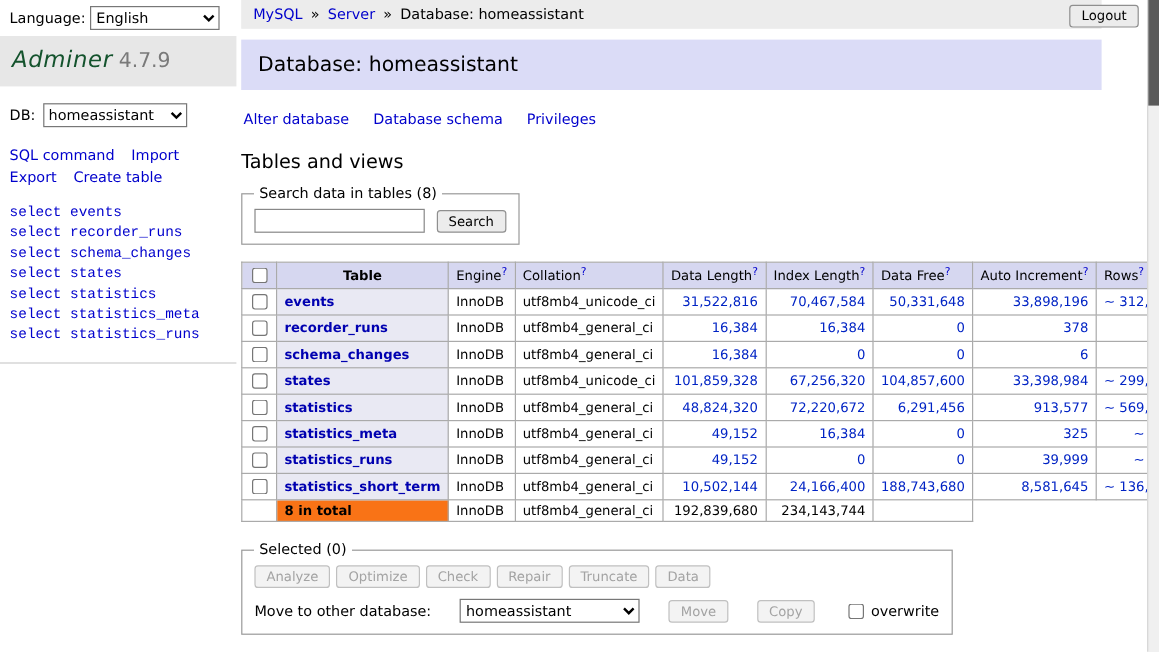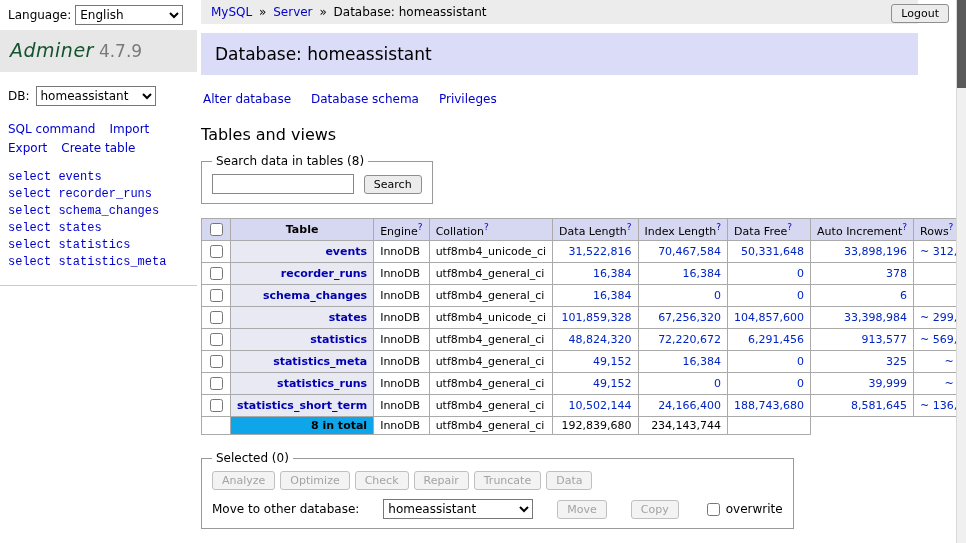--- a/index.html
+++ b/index.html
@@ -52,29 +52,29 @@
   fieldset{border:1px solid #999; margin:0; padding:6px 10px 9px; display:inline-block;}
   legend{padding:0 4px; font-size:12px;}
   .search-fieldset button{margin-left:6px;}
 
   table{border-collapse:collapse; margin-top:14px; font-size:11px;}
   th,td{border:1px solid #aaa; padding:2px 6px; height:18px; white-space:nowrap;}
   thead th{background:var(--header-bg); font-weight:normal; text-align:left;}
   thead th.col-table{font-weight:bold; text-align:center; min-width:118px;}
   thead th sup{font-size:9px;}
   thead th sup a{color:var(--link);}
-  tbody th{background:var(--row-header-bg); text-align:right;}
+  tbody th{background:var(--row-header-bg); text-align:left;}
   tbody th a{font-weight:bold; color:#0000b0;}
   td.check-col, th.check-col{width:24px; text-align:center; padding:1px 4px;}
   .num{text-align:right; color:#0023c4; min-width:58px;}
   .num a{color:#0023c4;}
   .col-engine{min-width:46px;} .col-collation{min-width:96px;}
   .col-dl{min-width:66px;} .col-il{min-width:72px;} .col-df{min-width:60px;}
   .col-ai{min-width:78px;} .col-rows{min-width:54px;}
-  tr.total-row th{background:#0ea5e9; font-weight:bold;}
+  tr.total-row th{background:#f97316; font-weight:bold;}
   tr.total-row td.num{color:#000;}
 
   .selected-fieldset{margin-top:16px;}
   .btn-row{display:flex; gap:5px;}
   .move-row{margin-top:9px; display:flex; align-items:center; gap:24px;}
   .move-row select{width:150px;}
   .move-row label{display:flex; align-items:center; gap:3px;}
 
   .logout-wrap{position:absolute; top:4px; right:17px;}
   
@@ -106,20 +106,21 @@
         <a>Export</a><a>Create table</a>
       </p>
     </div>
     <div class="table-links">
       <a>select events</a>
       <a>select recorder_runs</a>
       <a>select schema_changes</a>
       <a>select states</a>
       <a>select statistics</a>
       <a>select statistics_meta</a>
+      <a>select statistics_runs</a>
     </div>
   </div>
 
   <div class="content">
     <div class="breadcrumb">
       <a>MySQL</a>
       <span class="sep">»</span>
       <a>Server</a>
       <span class="sep">»</span>
       <span>Database: homeassistant</span>

